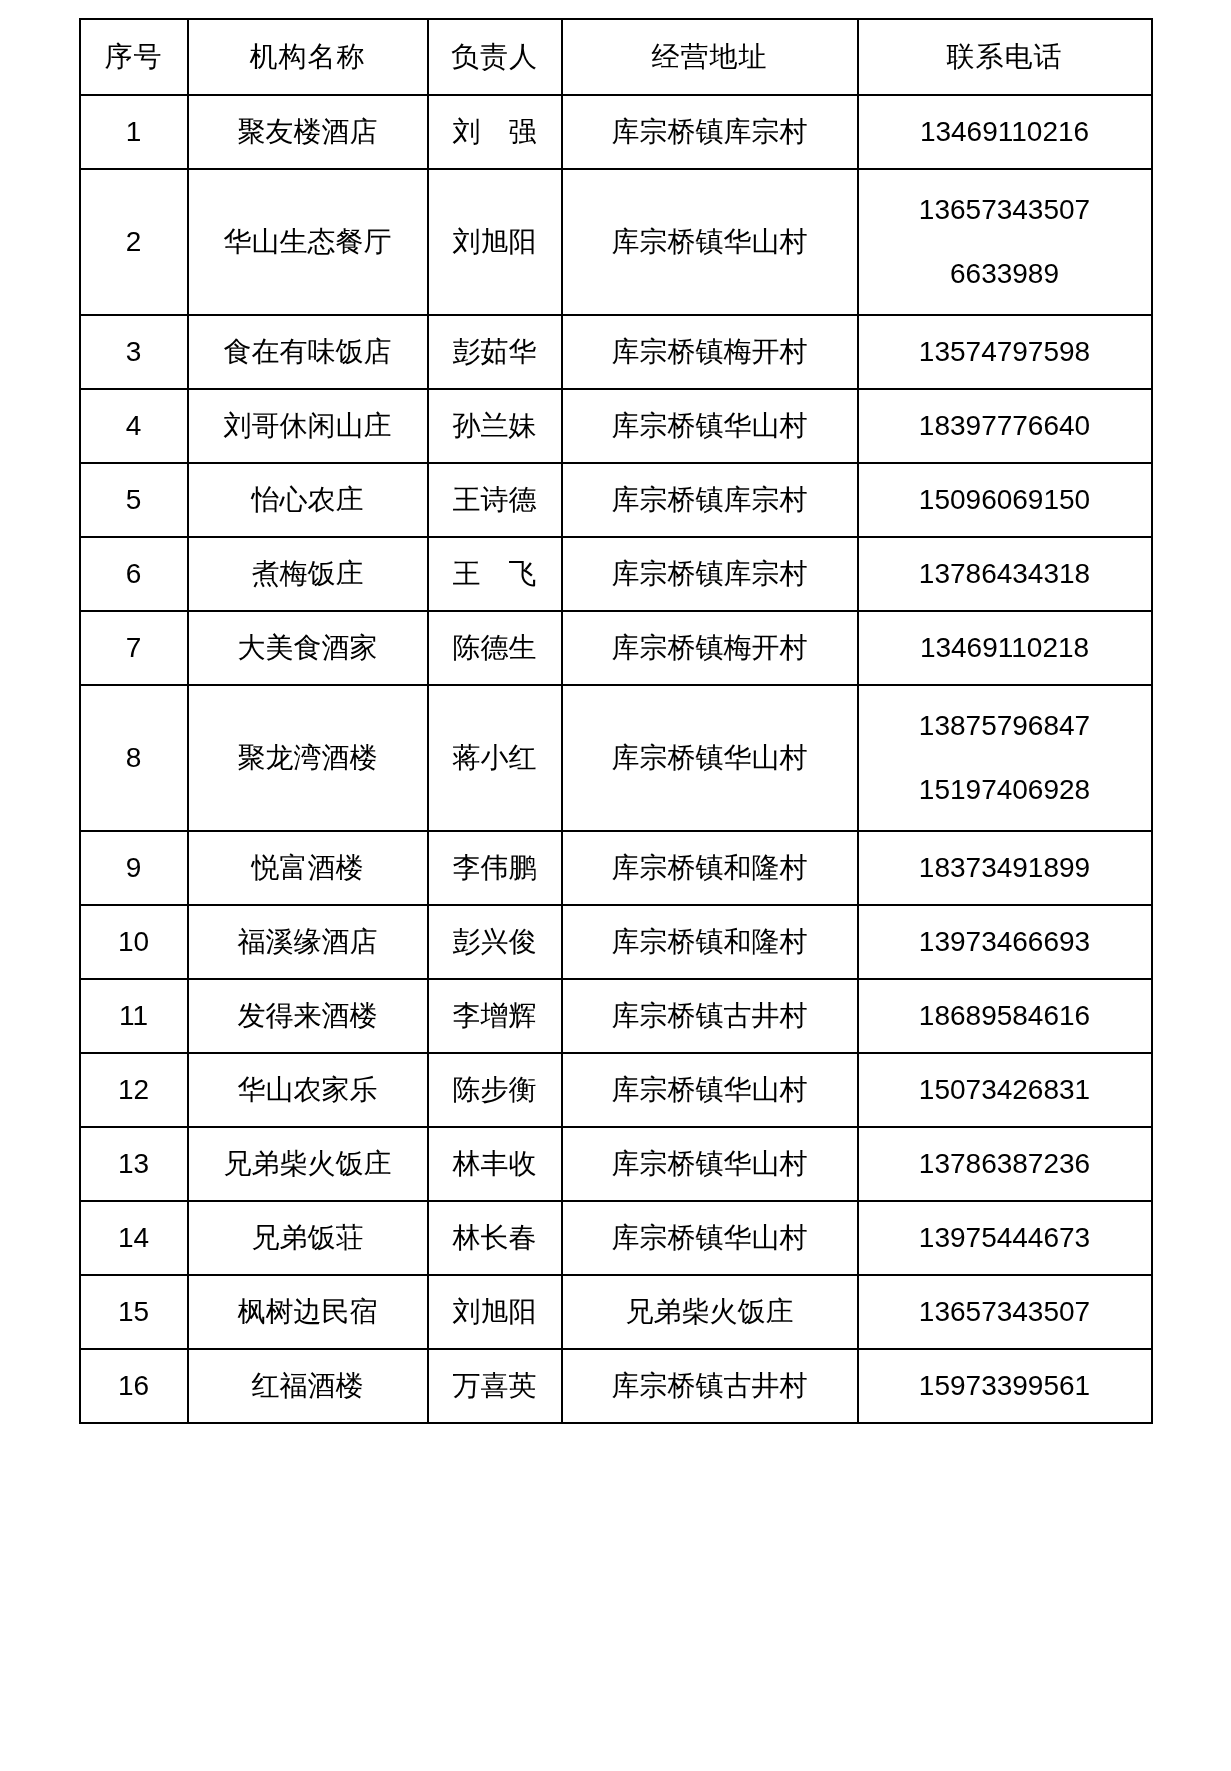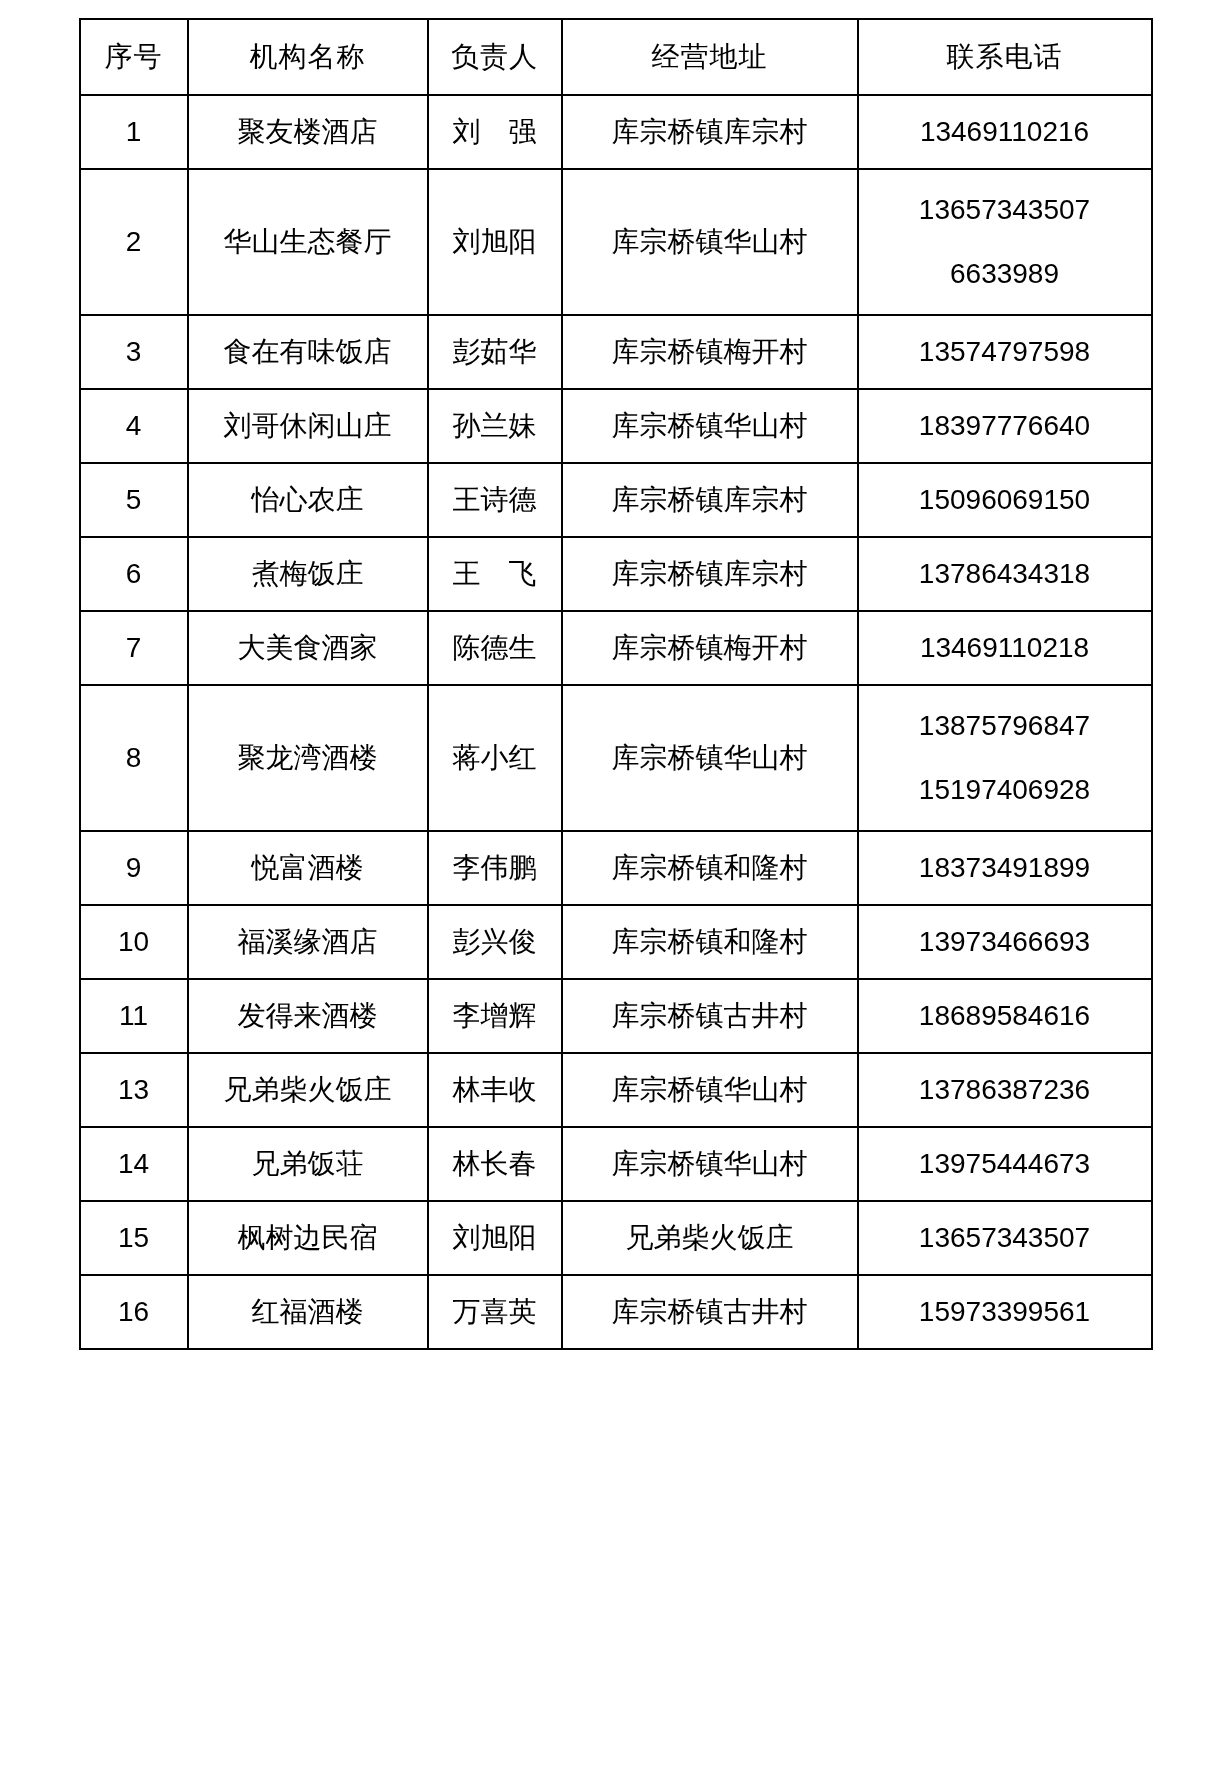--- a/index.html
+++ b/index.html
@@ -156,20 +156,27 @@
           <td><div class="phone-multi"><span>13973466693</span></div></td>
         </tr>
         <tr>
           <td>11</td>
           <td>发得来酒楼</td>
           <td>李增辉</td>
           <td>库宗桥镇古井村</td>
           <td><div class="phone-multi"><span>18689584616</span></div></td>
         </tr>
         <tr>
+          <td>12</td>
+          <td>华山农家乐</td>
+          <td>陈步衡</td>
+          <td>库宗桥镇华山村</td>
+          <td><div class="phone-multi"><span>15073426831</span></div></td>
+        </tr>
+        <tr>
           <td>13</td>
           <td>兄弟柴火饭庄</td>
           <td>林丰收</td>
           <td>库宗桥镇华山村</td>
           <td><div class="phone-multi"><span>13786387236</span></div></td>
         </tr>
         <tr>
           <td>14</td>
           <td>兄弟饭荘</td>
           <td>林长春</td>

